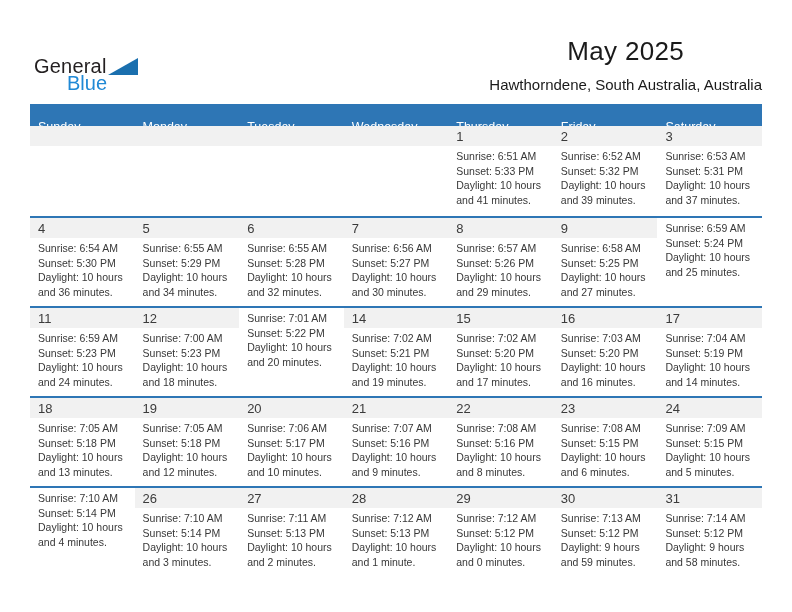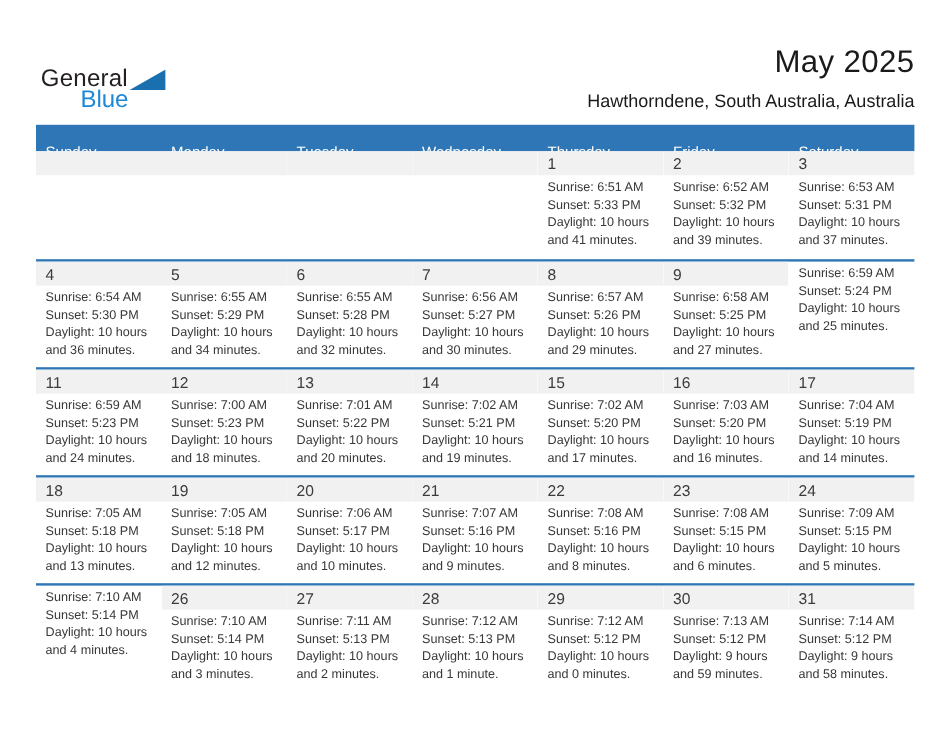--- a/index.html
+++ b/index.html
@@ -10,21 +10,21 @@
 
   
   .top { position:absolute; left:30px; top:36px; right:30px; height:62px; }
 
   .logo { position:absolute; left:4px; top:4px; line-height:1; }
   .logo-top { display:flex; align-items:flex-end;margin-top:16px; }
   .logo-general { font-size:20px; letter-spacing:0.2px; color:#231f20; }
   .logo-tri { width:30px; height:17px; margin-left:1px; margin-bottom:1px; }
   .logo-blue { font-size:20px; margin-top:-3px; padding-left:33px; }
 
-  .titles { position:absolute; right:0; top:0; text-align:right; }
+  .titles { position:absolute; right:0; top:0; text-align:center; }
   .cal-title { font-size:26px; color:#1a1a1a; letter-spacing:0.3px; }
   .cal-subtitle { font-size:15px; color:#1a1a1a; margin-top:9px; }
 
   
   .calendar { position:absolute; left:30px; top:104px; width:732px; }
 
   .weekday-row { display:grid; grid-template-columns:repeat(7,1fr); height:22px; }
   .weekday { color:#ffffff; font-size:12.5px; padding:16px 0 0 8px; }
 
   .week-row { display:grid; grid-template-columns:repeat(7,1fr); height:90px; }
@@ -224,21 +224,20 @@
     <div class="daynum">12</div>
     <div class="details">
       <div>Sunrise: 7:00 AM</div>
       <div>Sunset: 5:23 PM</div>
       <div>Daylight: 10 hours</div>
       <div>and 18 minutes.</div>
     </div>
   </div>
 
   <div class="cell">
-    <div class="daynum">13</div>
     <div class="details">
       <div>Sunrise: 7:01 AM</div>
       <div>Sunset: 5:22 PM</div>
       <div>Daylight: 10 hours</div>
       <div>and 20 minutes.</div>
     </div>
   </div>
 
   <div class="cell">
     <div class="daynum">14</div>

